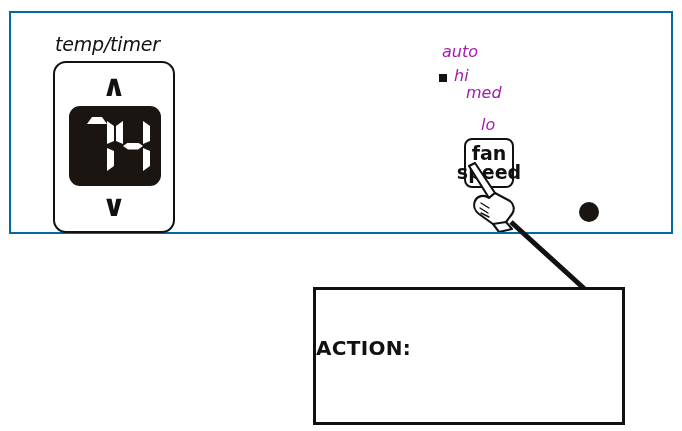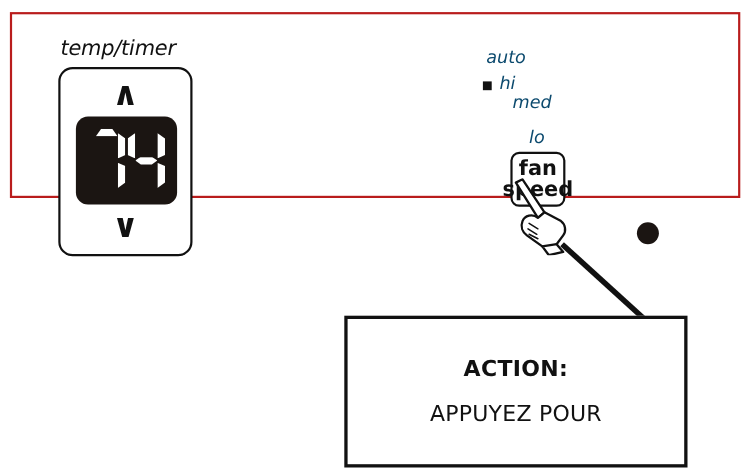--- a/index.html
+++ b/index.html
@@ -8,22 +8,22 @@
     background: #ffffff;
     font-family: "DejaVu Sans", sans-serif;
     overflow: hidden;
   }
   #root { position: relative; width: 682px; height: 431px; background:#fff; }
 
   
   .panel {
     position: absolute;
     left: 9px; top: 11px;
-    width: 664px; height: 169px;
-    border: 2px solid #b91c1c;
+    width: 664px; height: 223px;
+    border: 2px solid #0369a1;
     background: #fff;
   }
 
   
   .temptimer-label {
     position: absolute;
     left: 44px; top: 20px;
     font-family: "DejaVu Sans", sans-serif;
     font-style: italic;
     font-size: 19px;
@@ -95,21 +95,21 @@
   .btn-onoff { left: 321px; top: 98px; width: 50px; height: 61px; font-size: 14px; }
   .btn-fan   { left: 453px; top: 125px; width: 50px; height: 50px; font-size: 19px; }
   .btn-onoff span, .btn-fan span { display: block; }
 
   
   .fanlabel {
     position: absolute;
     font-family: "DejaVu Sans", sans-serif;
     font-style: italic;
     font-size: 16px;
-    color: #0c4a6e;
+    color: #a21caf;
     white-space: nowrap;
   }
   .fl-auto { left: 431px; top: 29px; }
   .fl-hi   { left: 443px; top: 53px; }
   .fl-med  { left: 455px; top: 70px; }
   .fl-lo   { left: 470px; top: 102px; text-align: right; }
   .fan-indicator {
     position: absolute;
     left: 428px; top: 61px;
     width: 8px; height: 8px;
@@ -133,21 +133,21 @@
 
   
   .action-box {
     position: absolute;
     left: 313px; top: 287px;
     width: 312px; height: 138px;
     border: 3px solid #111;
     background: #fff;
     display: flex;
     flex-direction: column;
-    align-items: center;
+    align-items: flex-start;
     justify-content: center;
   }
   .action-title {
     font-family: "DejaVu Sans", sans-serif;
     font-weight: 700;
     font-size: 20px;
     color: #111;
     letter-spacing: 0.3px;
     margin-bottom: 17px;
   }
@@ -240,16 +240,15 @@
     </g>
     <g stroke="#111" stroke-width="1.4" stroke-linecap="round" fill="none">
       <path d="M19 41 L27 46"></path>
       <path d="M18 46 L26 51"></path>
       <path d="M19 51 L27 55"></path>
     </g>
   </svg>
 
   <div class="action-box">
     <div class="action-title">ACTION:</div>
-    <div class="action-line">APPUYEZ POUR</div>
   </div>
 
 </div>
 
 </body></html>

